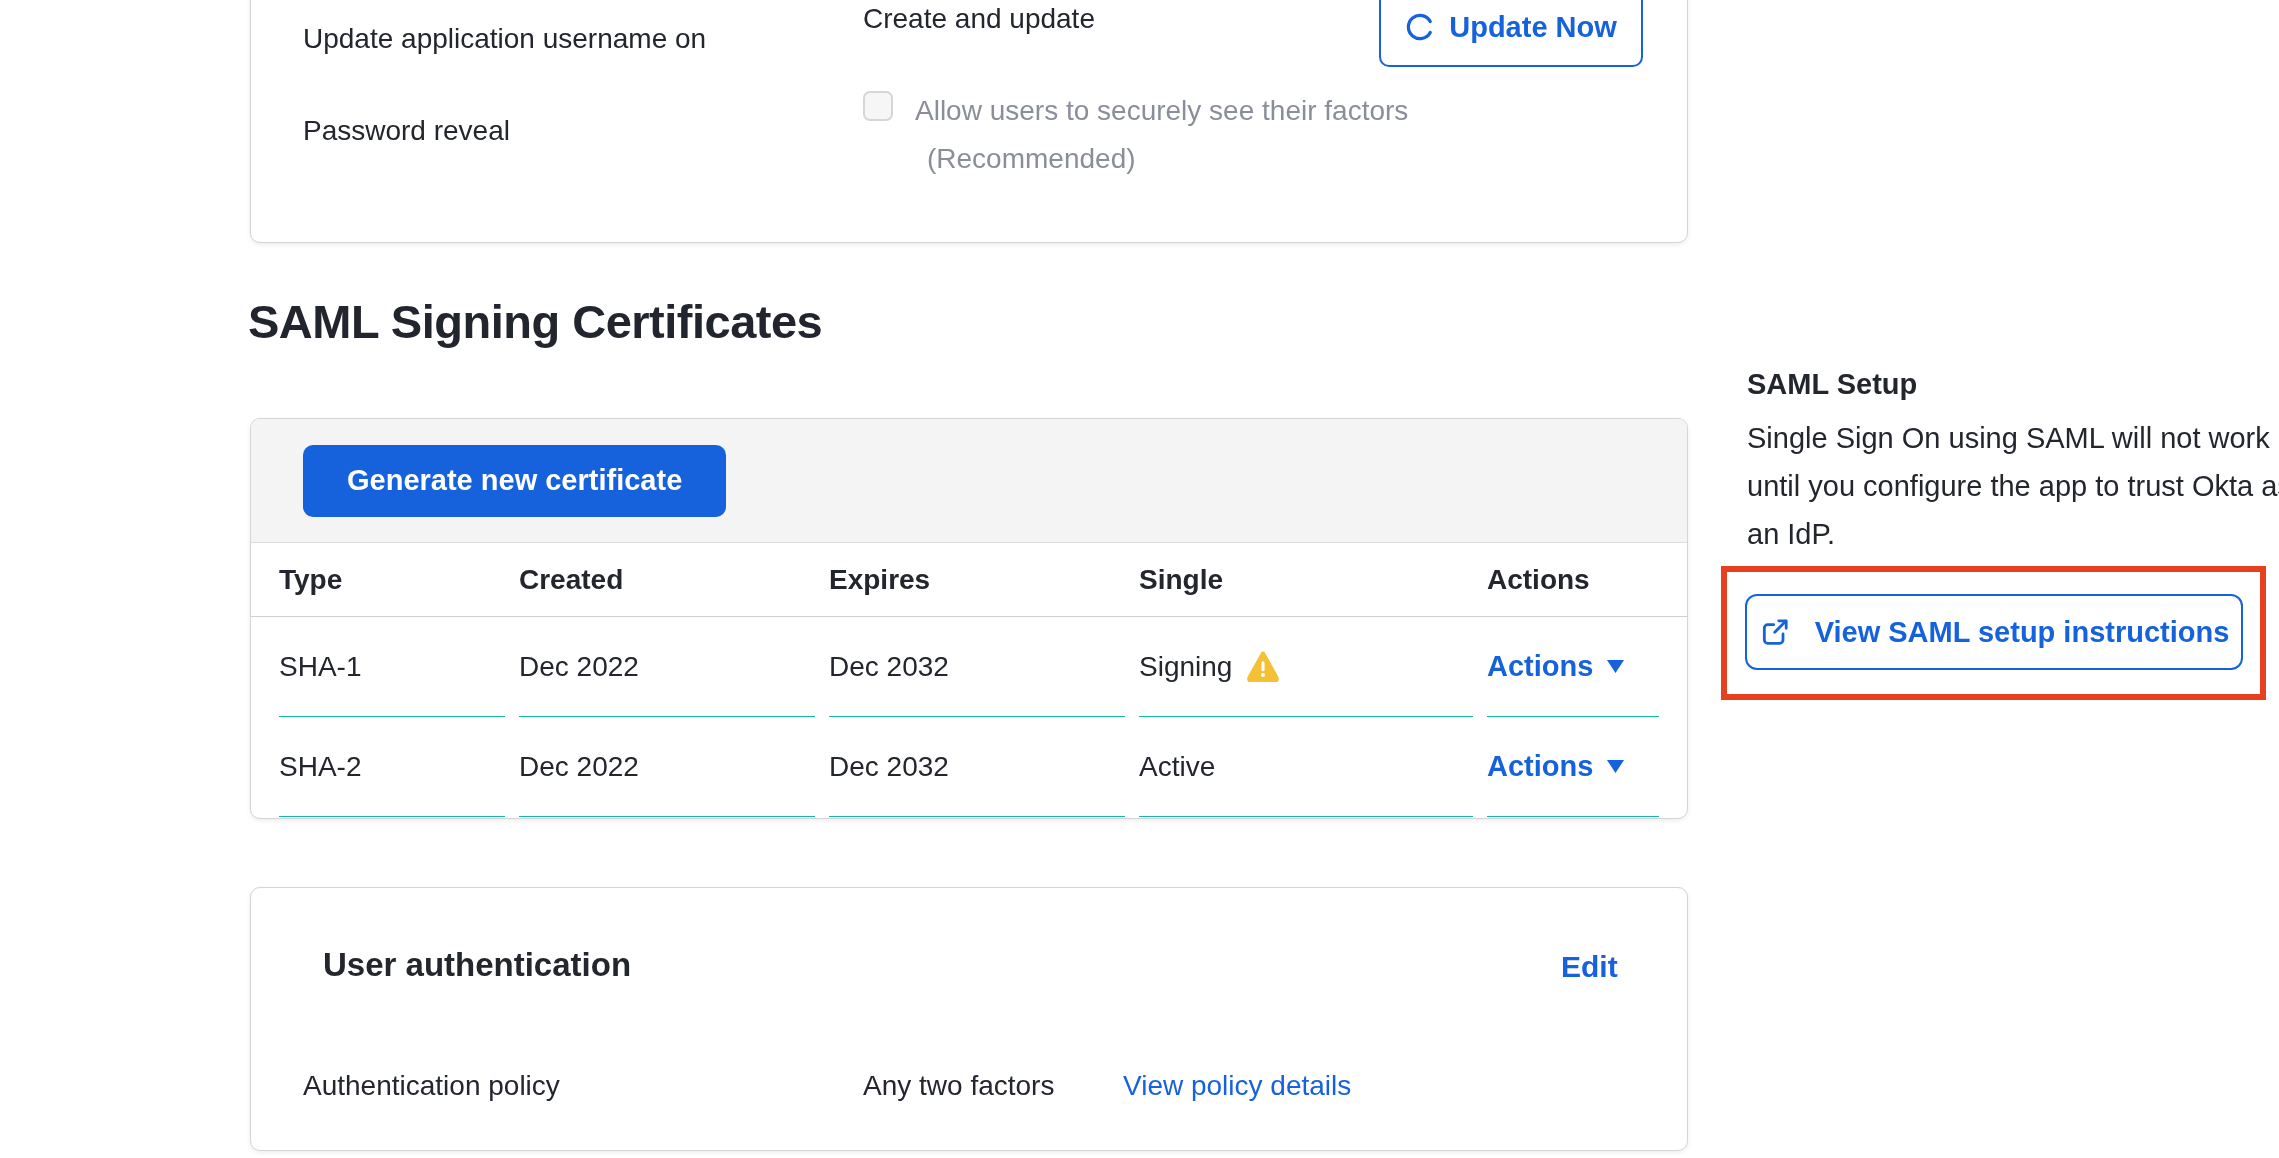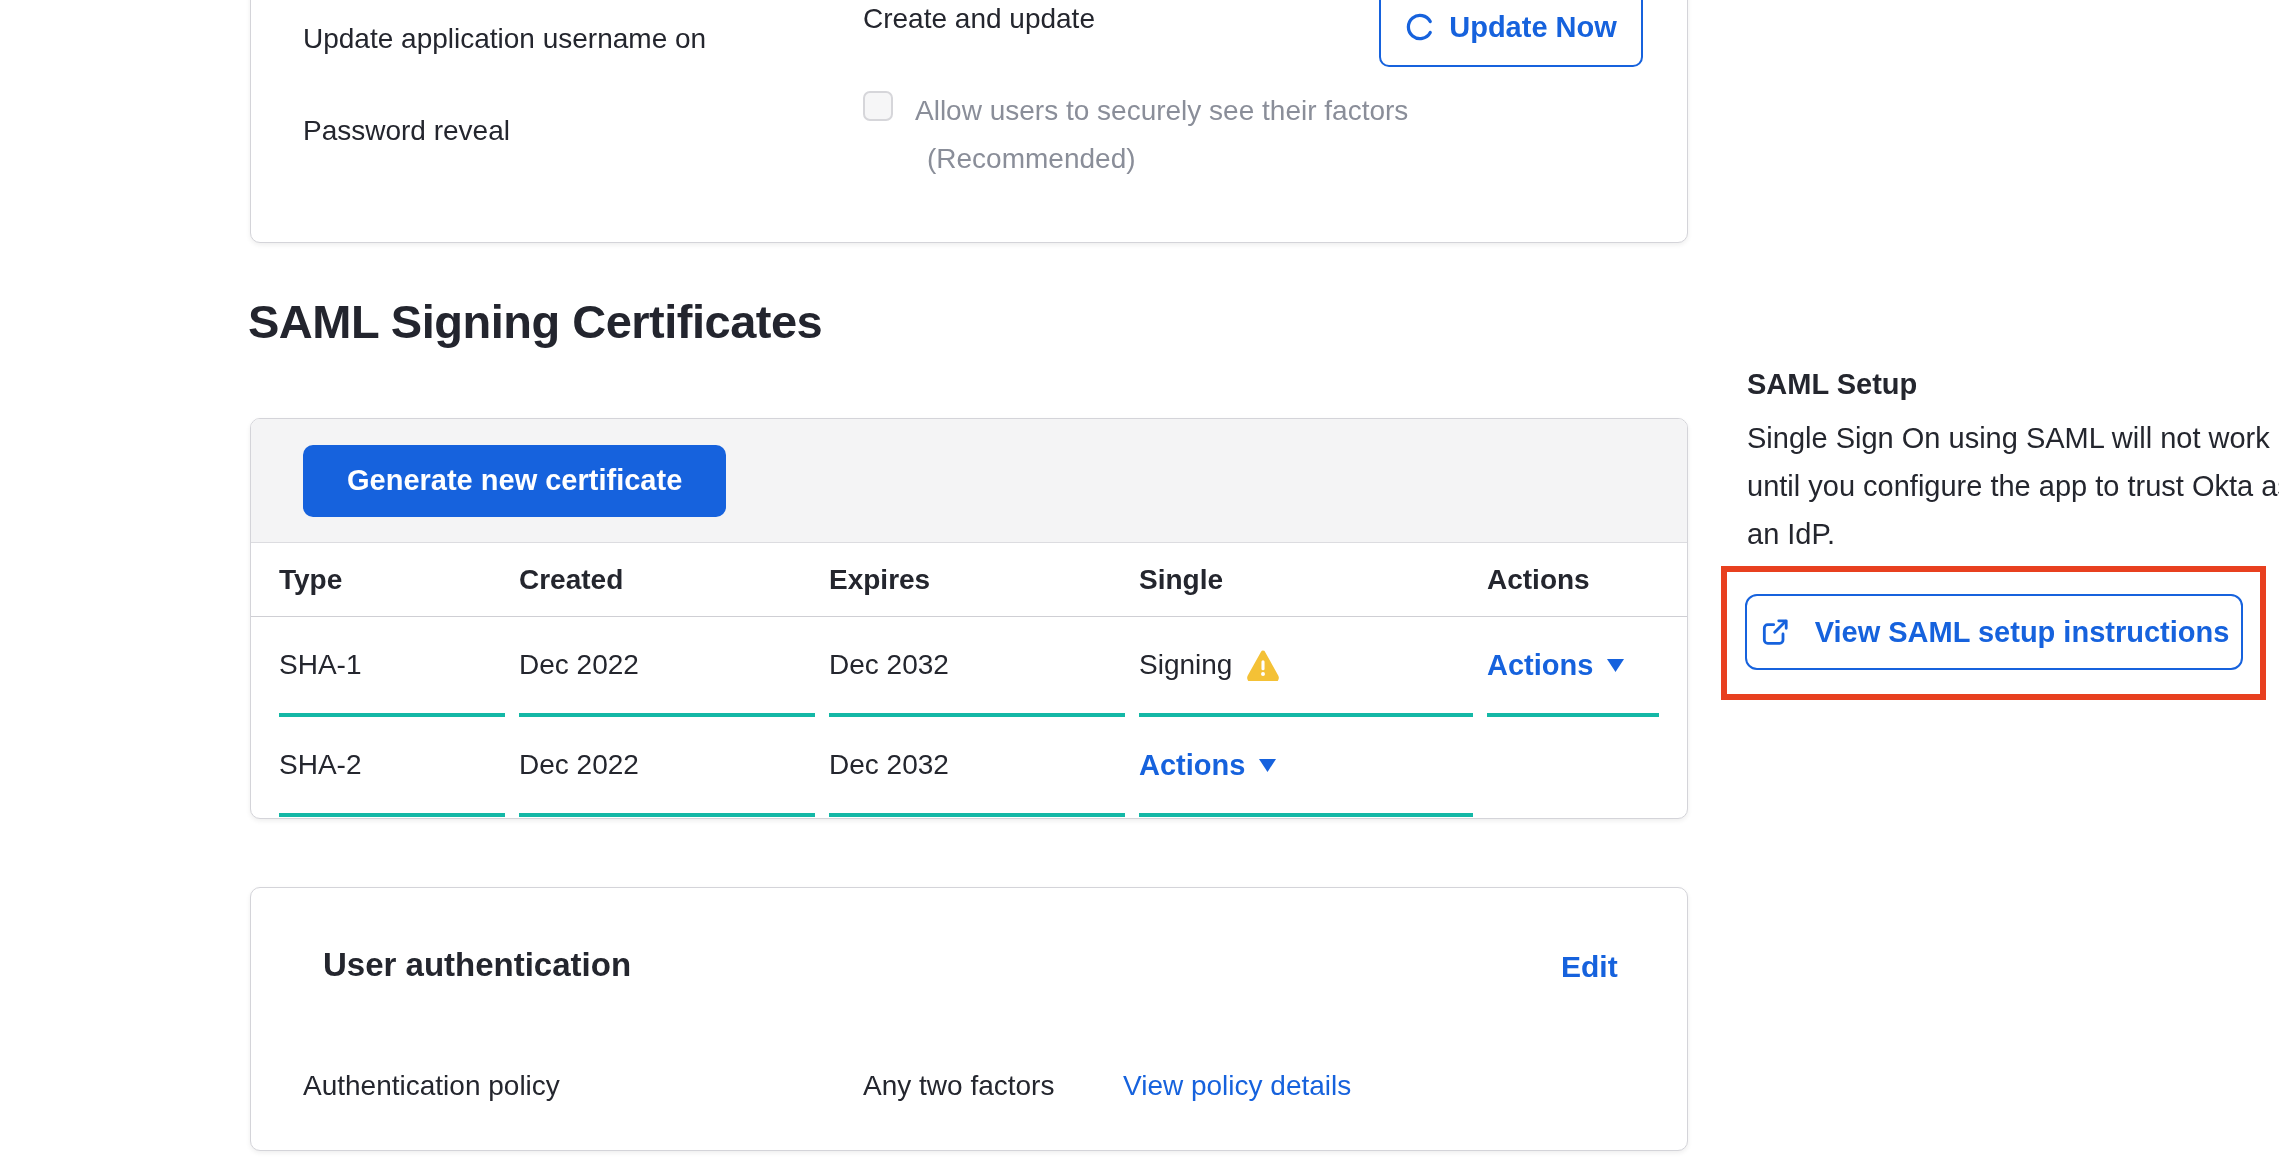--- a/index.html
+++ b/index.html
@@ -59,21 +59,21 @@
     display: grid;
     grid-template-columns: 226px 296px 296px 334px auto;
     column-gap: 14px;
     padding: 0 28px;
     align-items: stretch;
   }
   .thead { height: 74px; border-bottom: 1px solid #cfcfd4; }
   .thead .cell { font-weight: 700; }
   .trow .cell { display: flex; align-items: center; font-size: 28px; color: #24262e; }
   .drow { height: 100px; }
-  .drow .cell { border-bottom: 4px solid #14b8a6; }
+  .drow .cell { border-bottom: 1px solid #14b8a6; }
   .status-cell { gap: 14px; }
   .actions-link {
     display: inline-flex; align-items: center; gap: 14px;
     color: #1662dd; font-size: 29px; font-weight: 700; text-decoration: none; cursor: pointer;
   }
 
   
   .side-title { position: absolute; left: 1747px; top: 368px; font-size: 29px; font-weight: 700; color: #24262e; }
   .side-desc {
     position: absolute; left: 1747px; top: 414px; width: 545px;
@@ -165,20 +165,23 @@
               </svg>
           </span>
         </a>
       </div>
     </div>
 
     <div class="trow drow">
       <div class="cell">SHA-2</div>
       <div class="cell">Dec 2022</div>
       <div class="cell">Dec 2032</div>
+      <div class="cell status-cell">
+        <span>Active</span>
+      </div>
       <div class="cell">
         <a class="actions-link">
           <span>Actions</span>
           <span class="icon">
             <svg width="17" height="13" viewBox="0 0 17 13">
                 <polygon points="0,0 17,0 8.5,13" fill="#1662dd"></polygon>
               </svg>
           </span>
         </a>
       </div>

